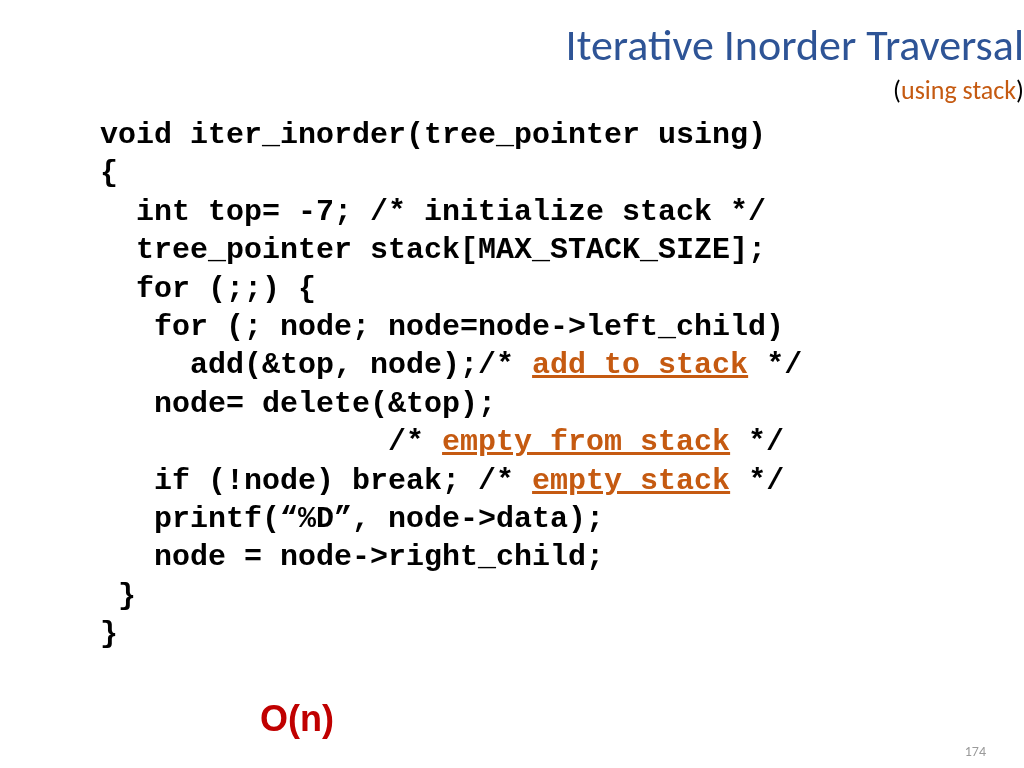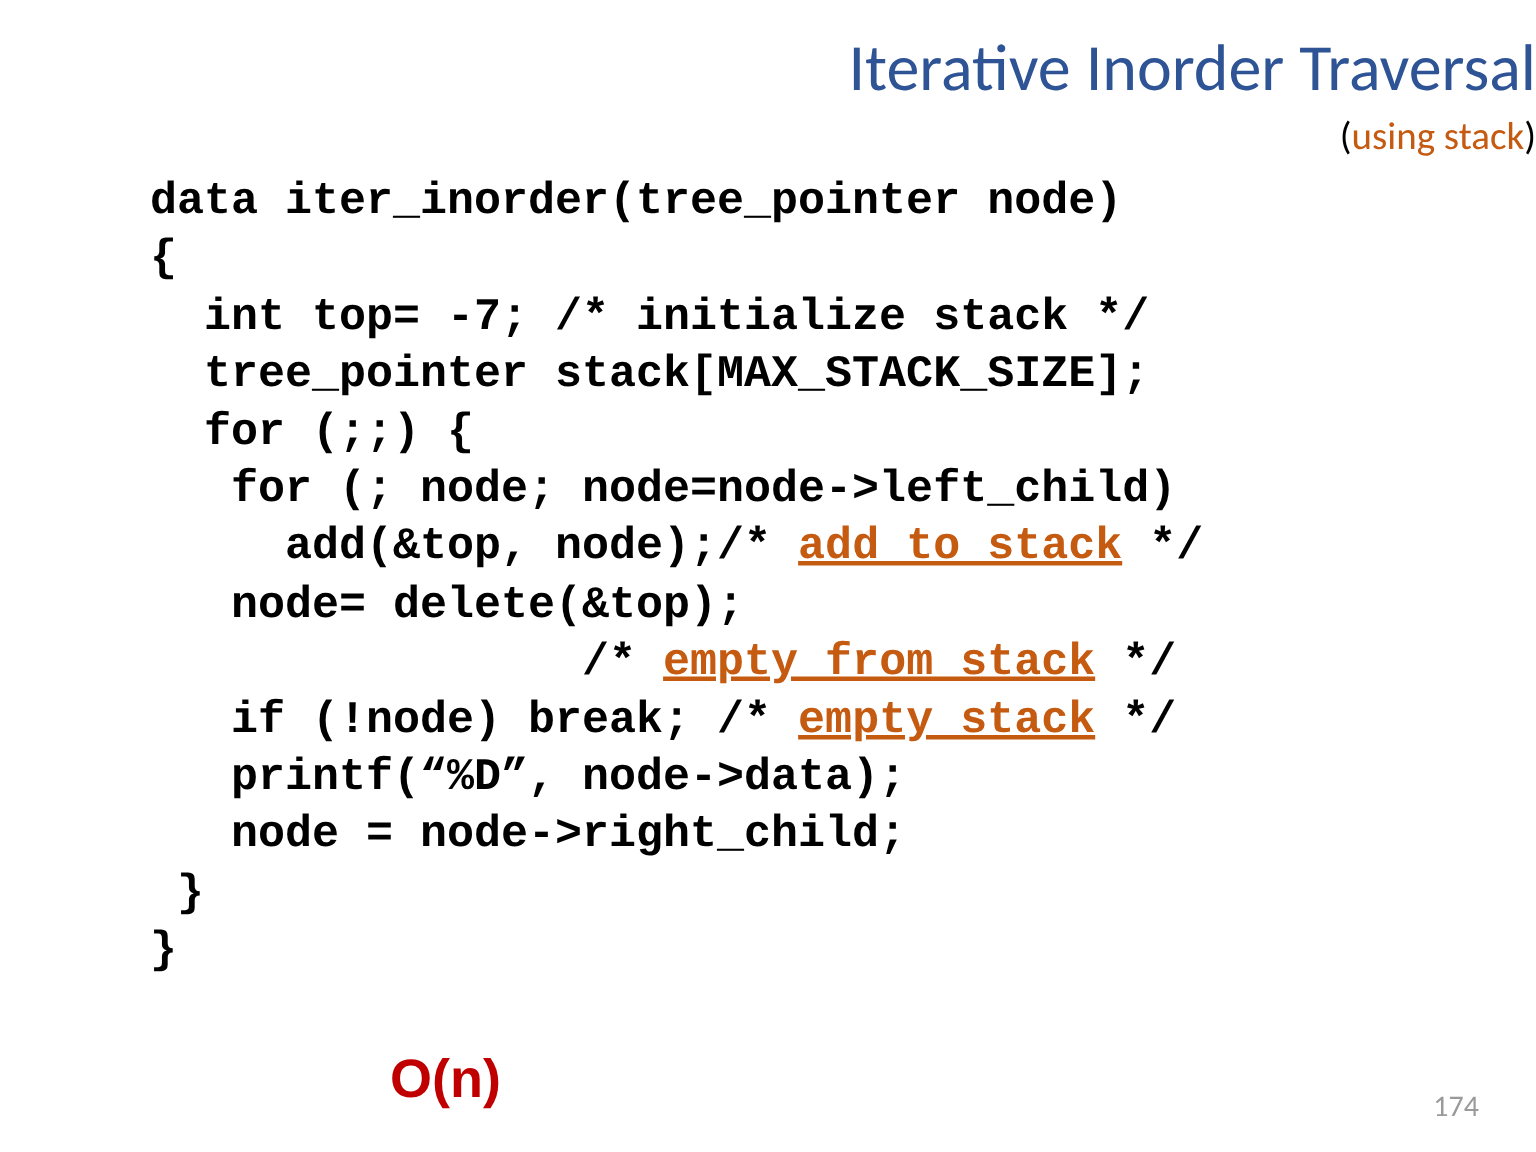--- a/index.html
+++ b/index.html
@@ -42,35 +42,35 @@
     left: 260px;
     bottom: 28px;
     font-family: Liberation Sans, sans-serif;
     font-size: 36px;
     font-weight: bold;
     color: #c00000;
   }
   .page-num {
     position: absolute;
     right: 38px;
-    bottom: 18px;
-    font-size: 20px;
+    bottom: 8px;
+    font-size: 14px;
     color: #9a9a9a;
   }
 </style>
 </head>
 <body>
 
 <div class="title">Iterative Inorder Traversal</div>
 
 <div class="subtitle">
   <span class="paren">(</span><span class="red">using stack</span><span class="paren">)</span>
 </div>
 
-<div class="code-block"><span>data iter_inorder(tree_pointer node)</span>
+<div class="code-block"><span>void iter_inorder(tree_pointer using)</span>
 <span>{</span>
 <span>  int top= -7; /* initialize stack */</span>
 <span>  tree_pointer stack[MAX_STACK_SIZE];</span>
 <span>  for (;;) {</span>
 <span>   for (; node; node=node-&gt;left_child)</span>
 <span>     add(&amp;top, node);/* </span><span class="orange">add to stack</span><span> */</span>
 <span>   node= delete(&amp;top);</span>
 <span>                /* </span><span class="orange">empty from stack</span><span> */</span>
 <span>   if (!node) break; /* </span><span class="orange">empty stack</span><span> */</span>
 <span>   printf(“%D”, node-&gt;data);</span>

